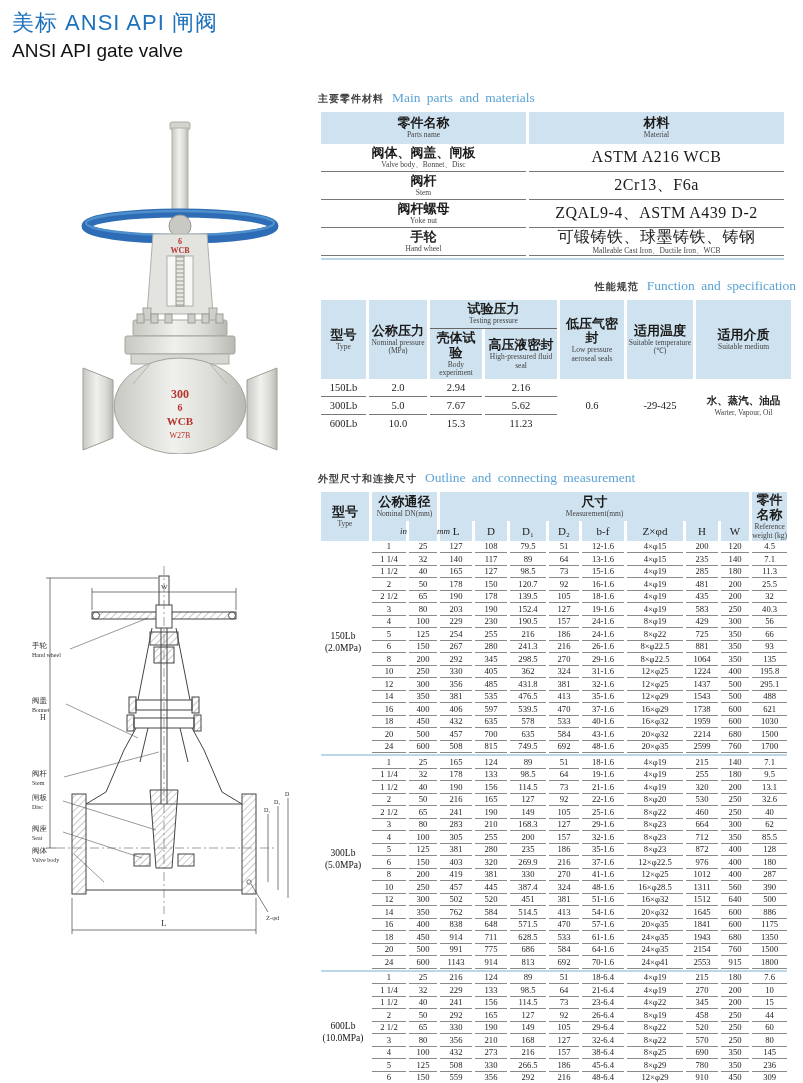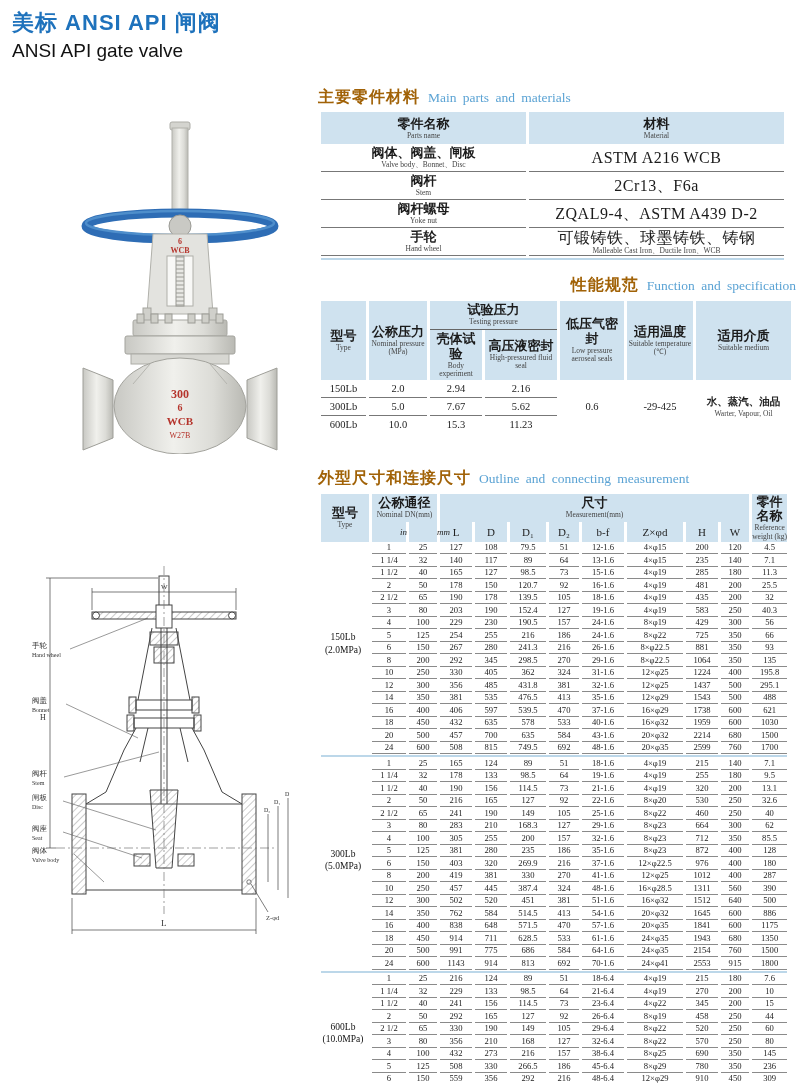--- a/index.html
+++ b/index.html
@@ -1,24 +1,24 @@
 <!DOCTYPE html>
 <html><head>
 <meta charset="utf-8">
 <style>
   html,body{margin:0;padding:0;background:#ffffff;}
   .page{position:relative;width:803px;height:1083px;background:#fff;overflow:hidden;
         font-family:"Liberation Serif",serif;color:#222;}
   
   .hdr{position:absolute;left:12px;top:8px;font-family:"Liberation Sans",sans-serif;}
-  .hdr .t-zh{font-size:22px;font-weight:bold;color:#1e72bc;letter-spacing:1px;}
+  .hdr .t-zh{font-size:22px;font-weight:normal;color:#1e72bc;letter-spacing:1px;}
   .hdr .t-en{font-size:19px;color:#111;margin-top:2px;}
   
   .sec-head{white-space:nowrap;margin:0 0 6px 0;}
-  .sec-head .zh{font-family:"Liberation Sans",sans-serif;font-weight:bold;font-size:16px;color:#a16207;letter-spacing:1px;}
+  .sec-head .zh{font-family:"Liberation Sans",sans-serif;font-weight:bold;font-size:10px;color:#404040;letter-spacing:1px;}
   .sec-head .en{font-family:"Liberation Serif",serif;font-size:13.5px;color:#5ba3d4;margin-left:8px;word-spacing:3px;}
   .right-col{position:absolute;left:318px;top:88px;width:478px;}
   
   table{border-collapse:separate;border-spacing:3px 0;table-layout:fixed;}
   th{background:#cfe2ef;font-weight:normal;vertical-align:middle;padding:1px 0;}
   td{text-align:center;vertical-align:middle;padding:0;}
   .zh{font-size:13px;font-weight:bold;color:#1b1b1b;line-height:1.15;}
   .en{font-size:7.5px;color:#444;line-height:1.1;}
   .zh:empty,.en:empty{display:none;}
   

